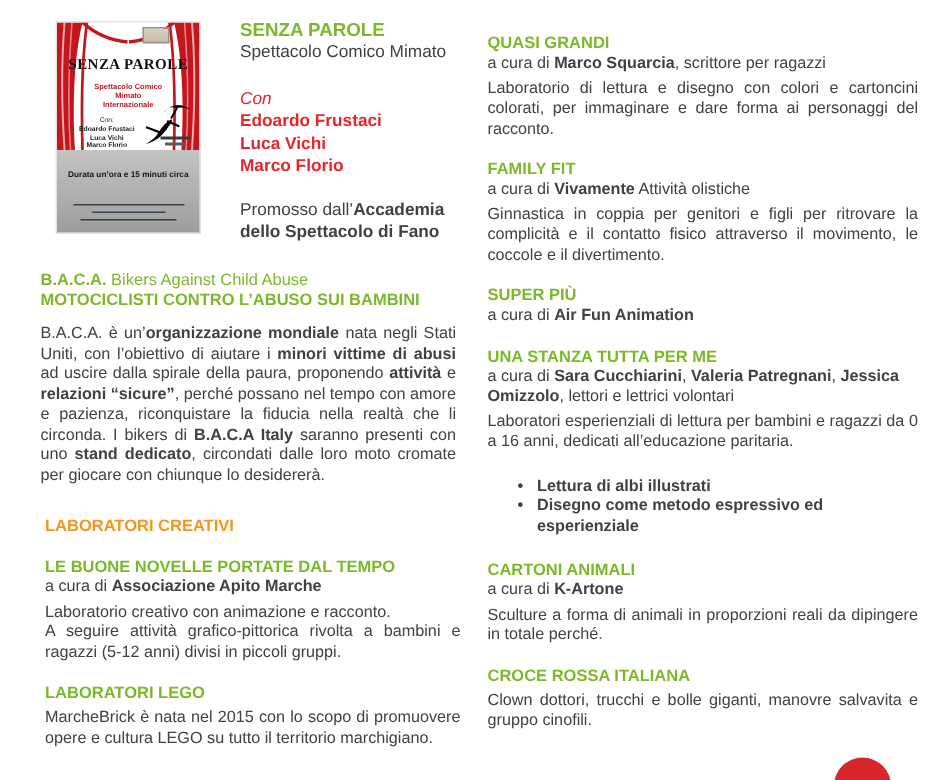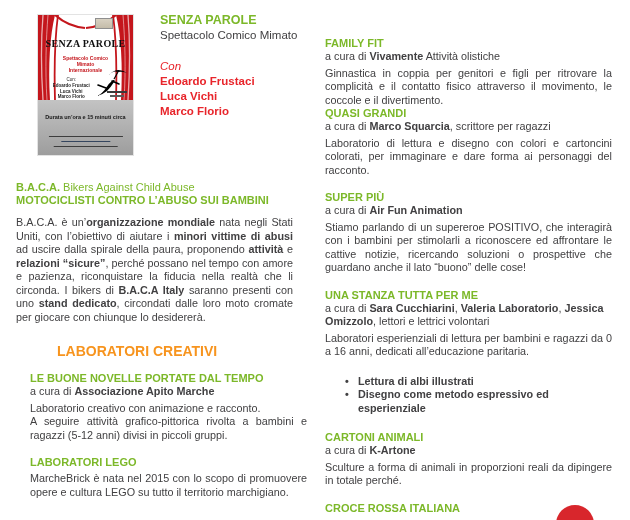--- a/index.html
+++ b/index.html
@@ -43,27 +43,27 @@
   .g-bar.b1{bottom:18px;width:78%;}
   .g-bar.b2{bottom:13px;width:52%;background:#34455e;}
   .g-bar.b3{bottom:8px;width:68%;}
   
   .show-info{position:absolute;left:160px;top:13px;width:154px;font-size:11.5px;line-height:15px;}
   .show-title{color:#7CB829;font-weight:700;font-size:12.5px;line-height:15px;}
   .show-con{color:#E8252B;margin-top:16px;font-style:italic;}
   .show-cast{color:#E8252B;font-weight:700;}
   .show-promo{margin-top:14px;}
   
-  .baca{position:absolute;left:16px;top:181px;width:277px;}
+  .baca{position:absolute;left:27px;top:181px;width:277px;}
   .baca-h{color:#7CB829;font-size:11px;line-height:13px;}
   .baca-sub{color:#7CB829;font-weight:700;font-size:11px;line-height:13px;}
   .baca-body{margin-top:9px;text-align:justify;}
   
   .labs{position:absolute;left:30px;top:344px;width:277px;}
-  .cat-title{color:#F7941E;font-weight:700;font-size:14px;line-height:14px;margin-left:27px;}
+  .cat-title{color:#F7941E;font-weight:700;font-size:11px;line-height:14px;}
   .animators{text-align:justify;margin-top:1px;}
   
   .col-right{position:absolute;left:325px;top:23px;width:287px;}
   
   .page-dot{position:absolute;left:556px;top:505px;width:38px;height:38px;
             border-radius:50%;background:#D8262C;}
 </style>
 </head>
 <body>
 
@@ -112,20 +112,21 @@
     </div>
   </div>
 
   <div class="show-info">
     <div class="show-title">SENZA PAROLE</div>
     <div class="show-sub">Spettacolo Comico Mimato</div>
     <div class="show-con">Con</div>
     <div class="show-cast">Edoardo Frustaci</div>
     <div class="show-cast">Luca Vichi</div>
     <div class="show-cast">Marco Florio</div>
+    <div class="show-promo"><span>Promosso dall’</span><span class="seg-b">Accademia dello Spettacolo di Fano</span></div>
   </div>
 
   <div class="baca">
     <div class="baca-h"><span class="seg-b">B.A.C.A.</span><span> Bikers Against Child Abuse</span></div>
     <div class="baca-sub">MOTOCICLISTI CONTRO L’ABUSO SUI BAMBINI</div>
     <div class="baca-body"><span>B.A.C.A. è un’</span><span class="seg-b">organizzazione mondiale</span><span> nata negli Stati Uniti, con l’obiettivo di aiutare i </span><span class="seg-b">minori vittime di abusi</span><span> ad uscire dalla spirale della paura, proponendo </span><span class="seg-b">attività</span><span> e </span><span class="seg-b">relazioni “sicure”</span><span>, perché possano nel tempo con amore e pazienza, riconquistare la fiducia nella realtà che li circonda. I bikers di </span><span class="seg-b">B.A.C.A Italy</span><span> saranno presenti con uno </span><span class="seg-b">stand dedicato</span><span>, circondati dalle loro moto cromate per giocare con chiunque lo desidererà.</span></div>
   </div>
 
   <div class="labs">
     <div class="cat-title">LABORATORI CREATIVI</div>
@@ -139,40 +140,39 @@
 
     <div>
       <div class="sec-title">LABORATORI LEGO</div>
       <div class="body-p">MarcheBrick è nata nel 2015 con lo scopo di promuovere opere e cultura LEGO su tutto il territorio marchigiano.</div>
     </div>
   </div>
 
   <div class="col-right">
 
     <div>
+      <div class="sec-title first">QUASI GRANDI</div>
+      <div class="curator"><span>a cura di </span><span class="seg-b">Marco Squarcia</span><span>, scrittore per ragazzi</span></div>
+      <div class="body-p">Laboratorio di lettura e disegno con colori e cartoncini colorati, per immaginare e dare forma ai personaggi del racconto.</div>
+    </div>
+
+    <div>
       <div class="sec-title">FAMILY FIT</div>
       <div class="curator"><span>a cura di </span><span class="seg-b">Vivamente</span><span> Attività olistiche</span></div>
       <div class="body-p">Ginnastica in coppia per genitori e figli per ritrovare la complicità e il contatto fisico attraverso il movimento, le coccole e il divertimento.</div>
     </div>
 
     <div>
-      <div class="sec-title first">QUASI GRANDI</div>
-      <div class="curator"><span>a cura di </span><span class="seg-b">Marco Squarcia</span><span>, scrittore per ragazzi</span></div>
-      <div class="body-p">Laboratorio di lettura e disegno con colori e cartoncini colorati, per immaginare e dare forma ai personaggi del racconto.</div>
-    </div>
-
-    <div>
       <div class="sec-title">SUPER PIÙ</div>
       <div class="curator"><span>a cura di </span><span class="seg-b">Air Fun Animation</span></div>
-      <div class="body-p">Stiamo parlando di un supereroe POSITIVO, che interagirà con i bambini per stimolarli a riconoscere ed affrontare le cattive notizie, ricercando soluzioni o prospettive che guardano anche il lato “buono” delle cose!</div>
     </div>
 
     <div>
       <div class="sec-title">UNA STANZA TUTTA PER ME</div>
-      <div class="curator"><span>a cura di </span><span class="seg-b">Sara Cucchiarini</span><span>, </span><span class="seg-b">Valeria Laboratorio</span><span>, </span><span class="seg-b">Jessica Omizzolo</span><span>, lettori e lettrici volontari</span></div>
+      <div class="curator"><span>a cura di </span><span class="seg-b">Sara Cucchiarini</span><span>, </span><span class="seg-b">Valeria Patregnani</span><span>, </span><span class="seg-b">Jessica Omizzolo</span><span>, lettori e lettrici volontari</span></div>
       <div class="body-p">Laboratori esperienziali di lettura per bambini e ragazzi da 0 a 16 anni, dedicati all’educazione paritaria.</div>
       <ul class="bullets">
         <li>Lettura di albi illustrati</li>
         <li>Disegno come metodo espressivo ed esperienziale</li>
       </ul>
     </div>
 
     <div>
       <div class="sec-title">CARTONI ANIMALI</div>
       <div class="curator"><span>a cura di </span><span class="seg-b">K-Artone</span></div>

